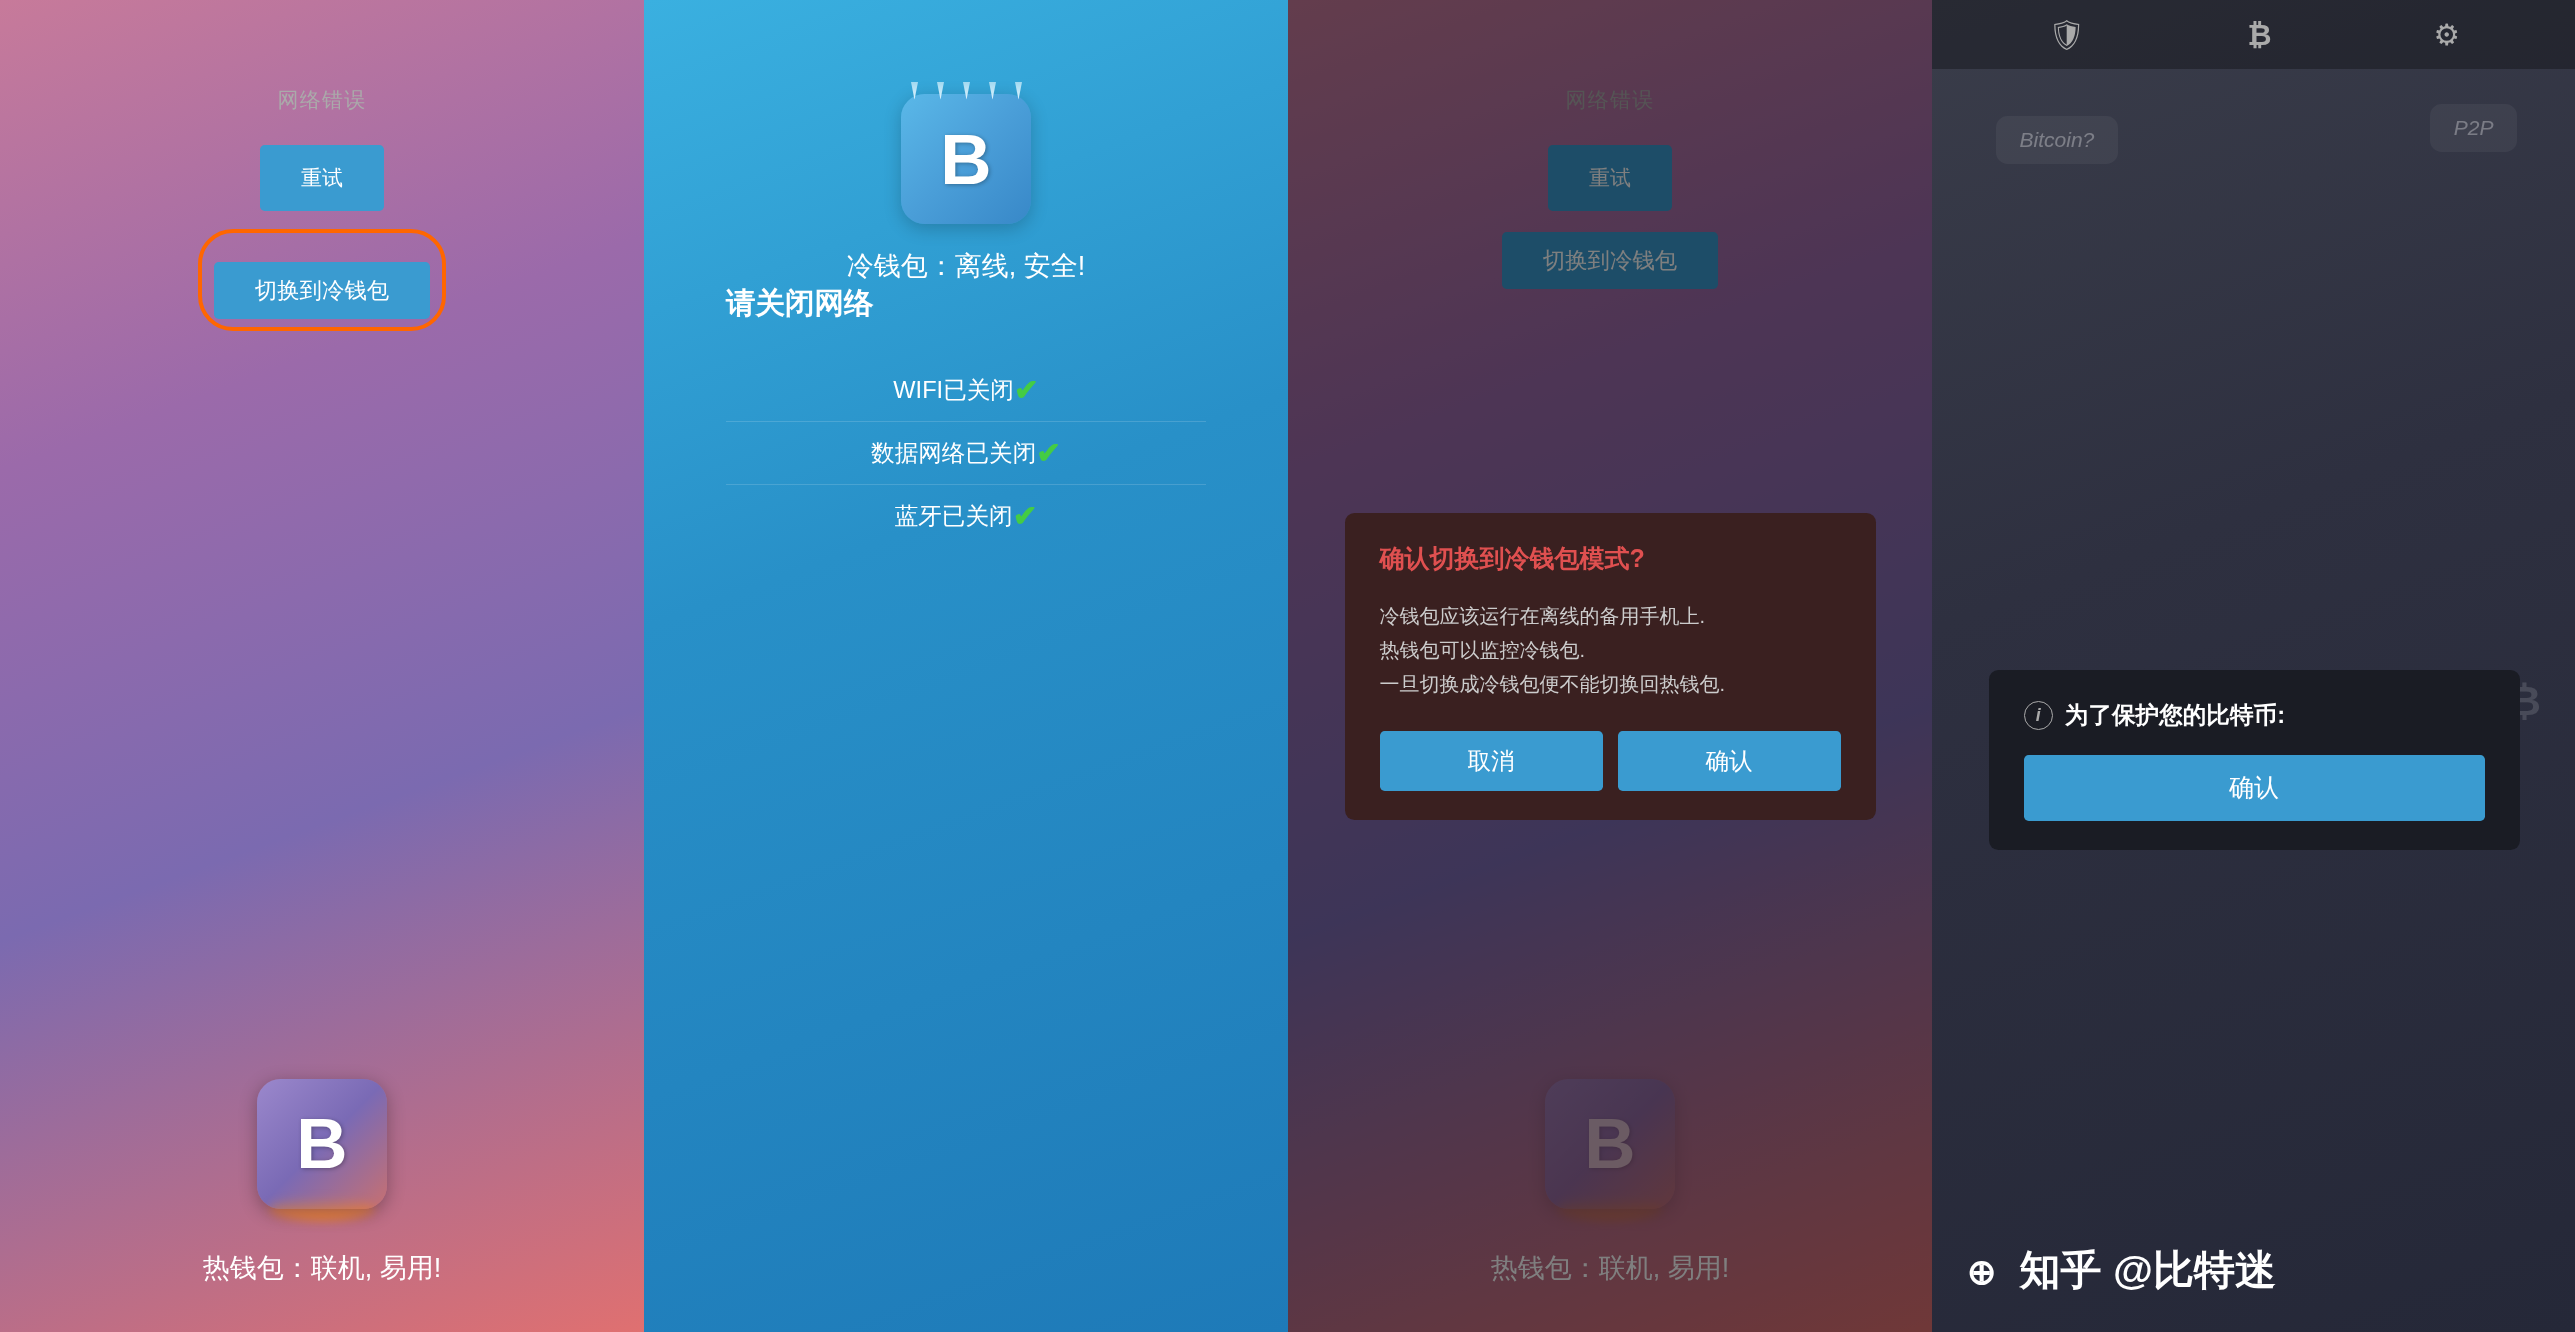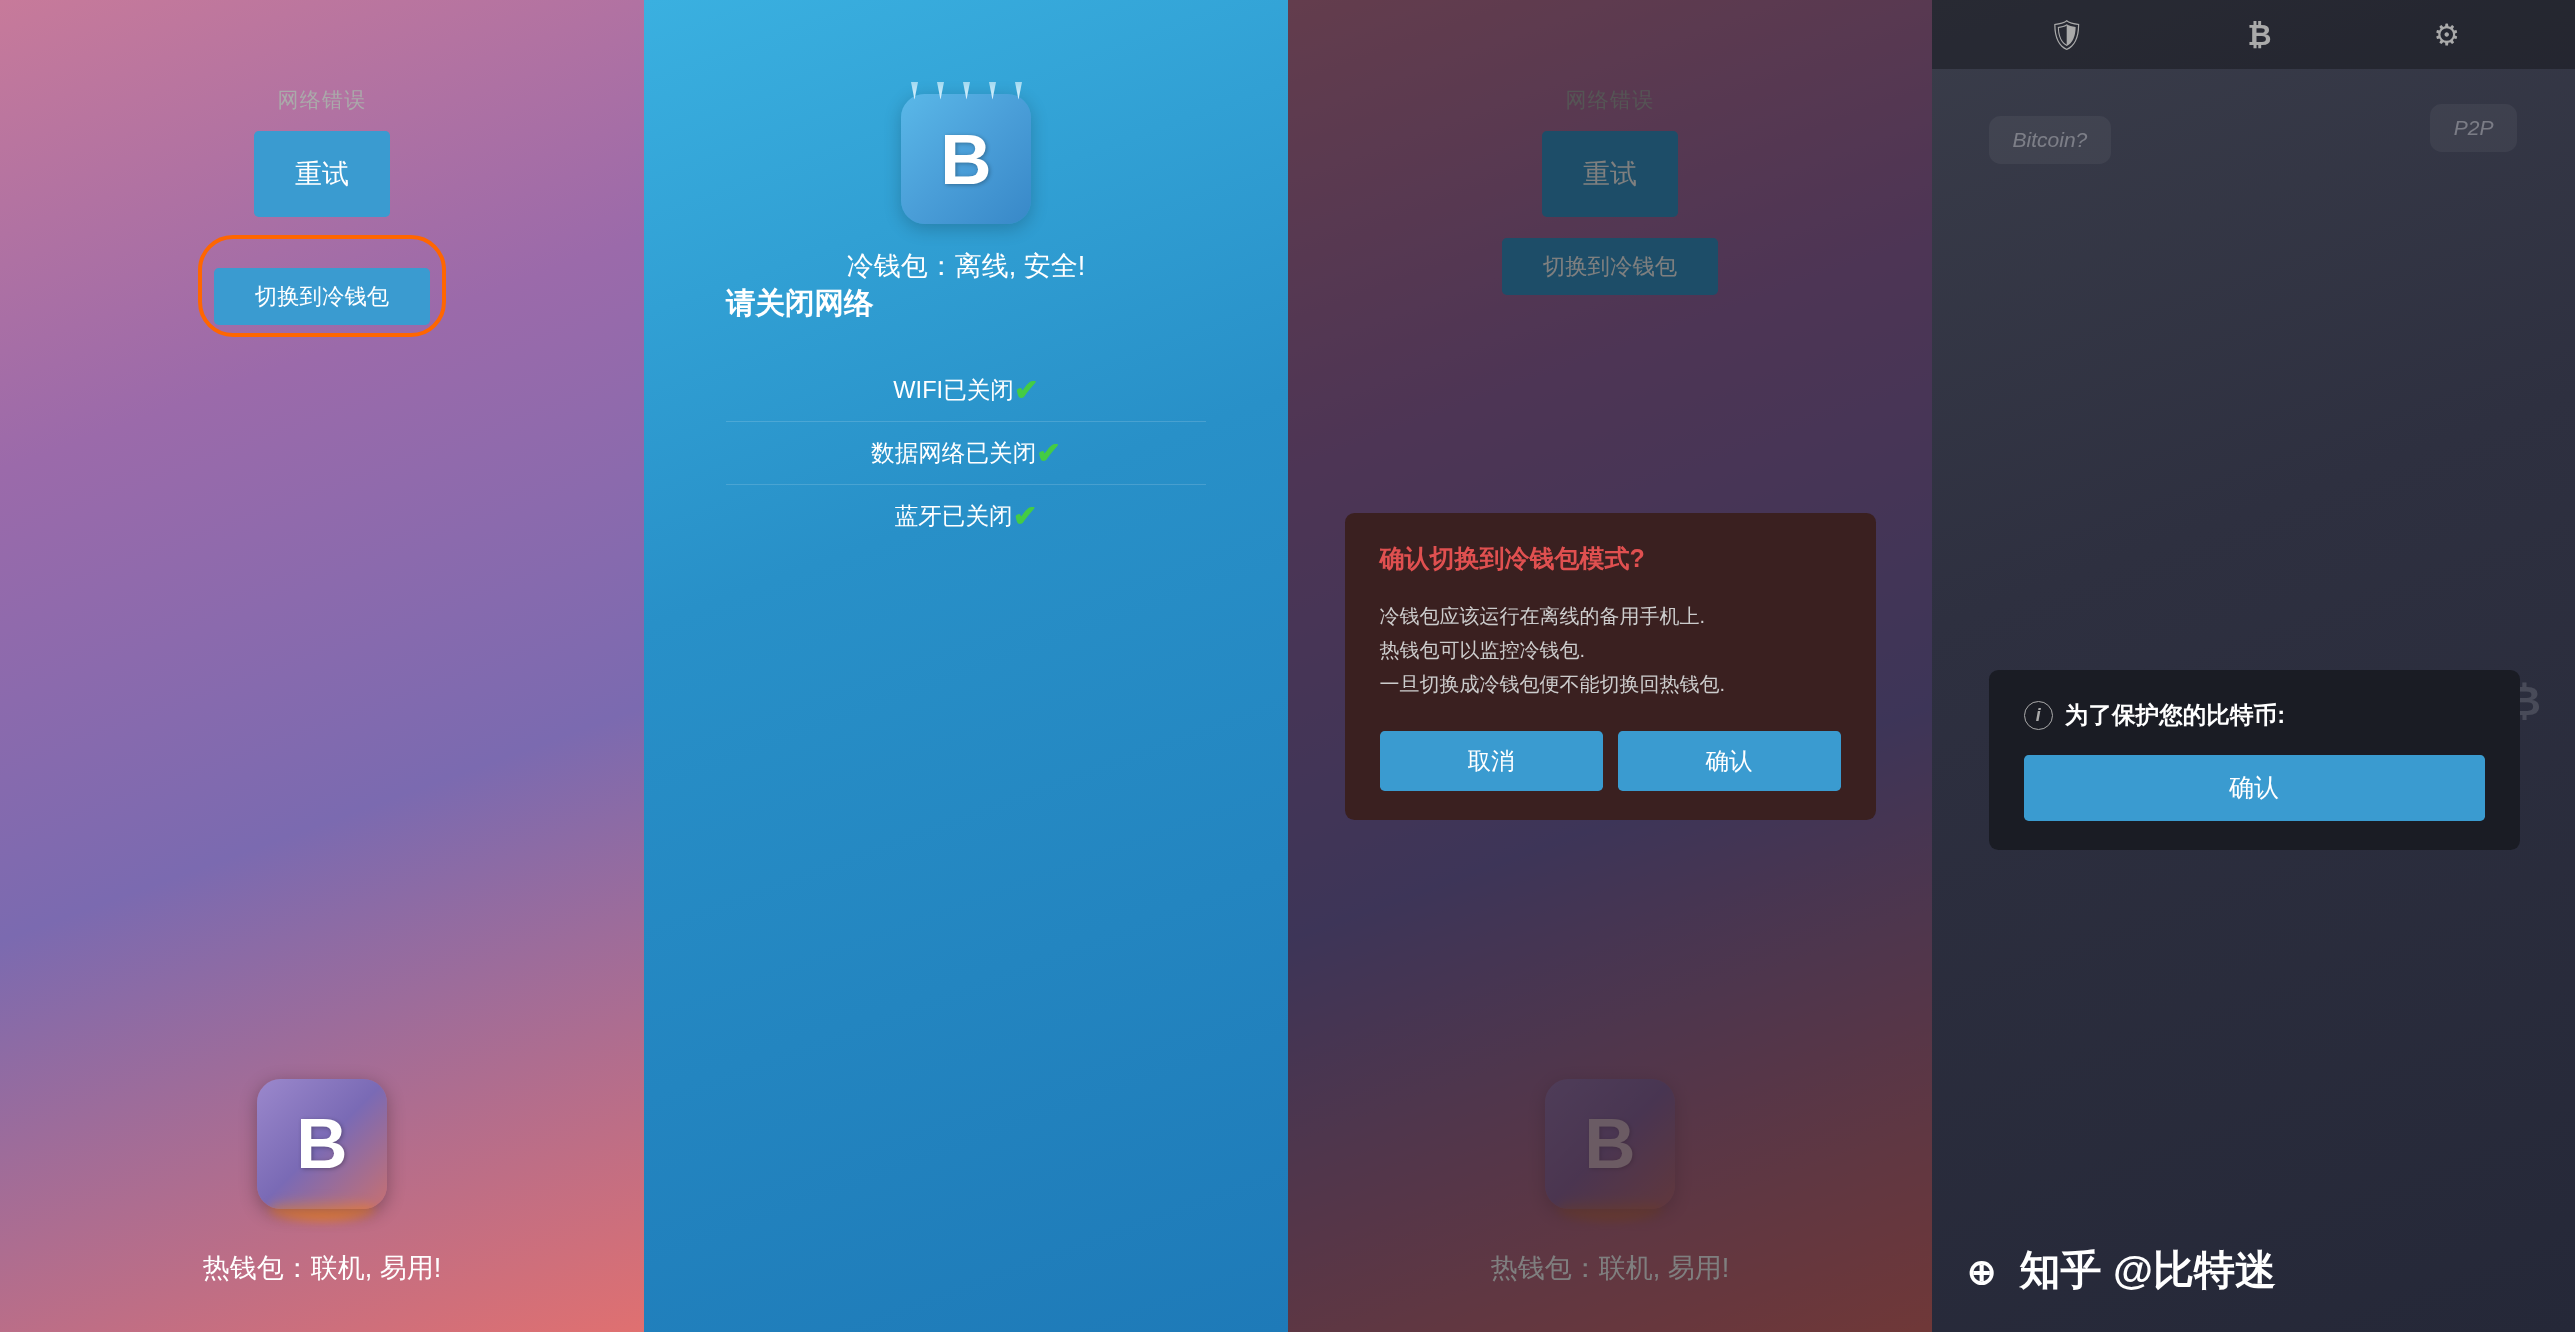--- a/index.html
+++ b/index.html
@@ -50,23 +50,23 @@
       margin-top: 86px;
       letter-spacing: 1.2px;
     }
 
     
     .btn-retry {
       background: #3a9bd0;
       color: white;
       border: none;
       border-radius: 4.7px;
-      padding: 25px 41px;
-      font-size: 27px;
-      margin-top: 17px;
+      padding: 19px 41px;
+      font-size: 21px;
+      margin-top: 31px;
       cursor: pointer;
     }
 
     
     .btn-switch {
       background: #3a9bd0;
       color: white;
       border: none;
       border-radius: 4.7px;
       padding: 13px 41px;
@@ -318,21 +318,21 @@
       top: 0;
       left: 0;
       right: 0;
       bottom: 0;
       opacity: 0.35;
     }
 
     .speech-bubble-bitcoin {
       position: absolute;
       top: 47px;
-      left: 57px;
+      left: 64px;
       background: rgba(255,255,255,0.15);
       border-radius: 11.8px;
       padding: 11.8px 23.6px;
       color: white;
       font-size: 21px;
       font-style: italic;
     }
 
     .speech-bubble-p2p {
       position: absolute;

